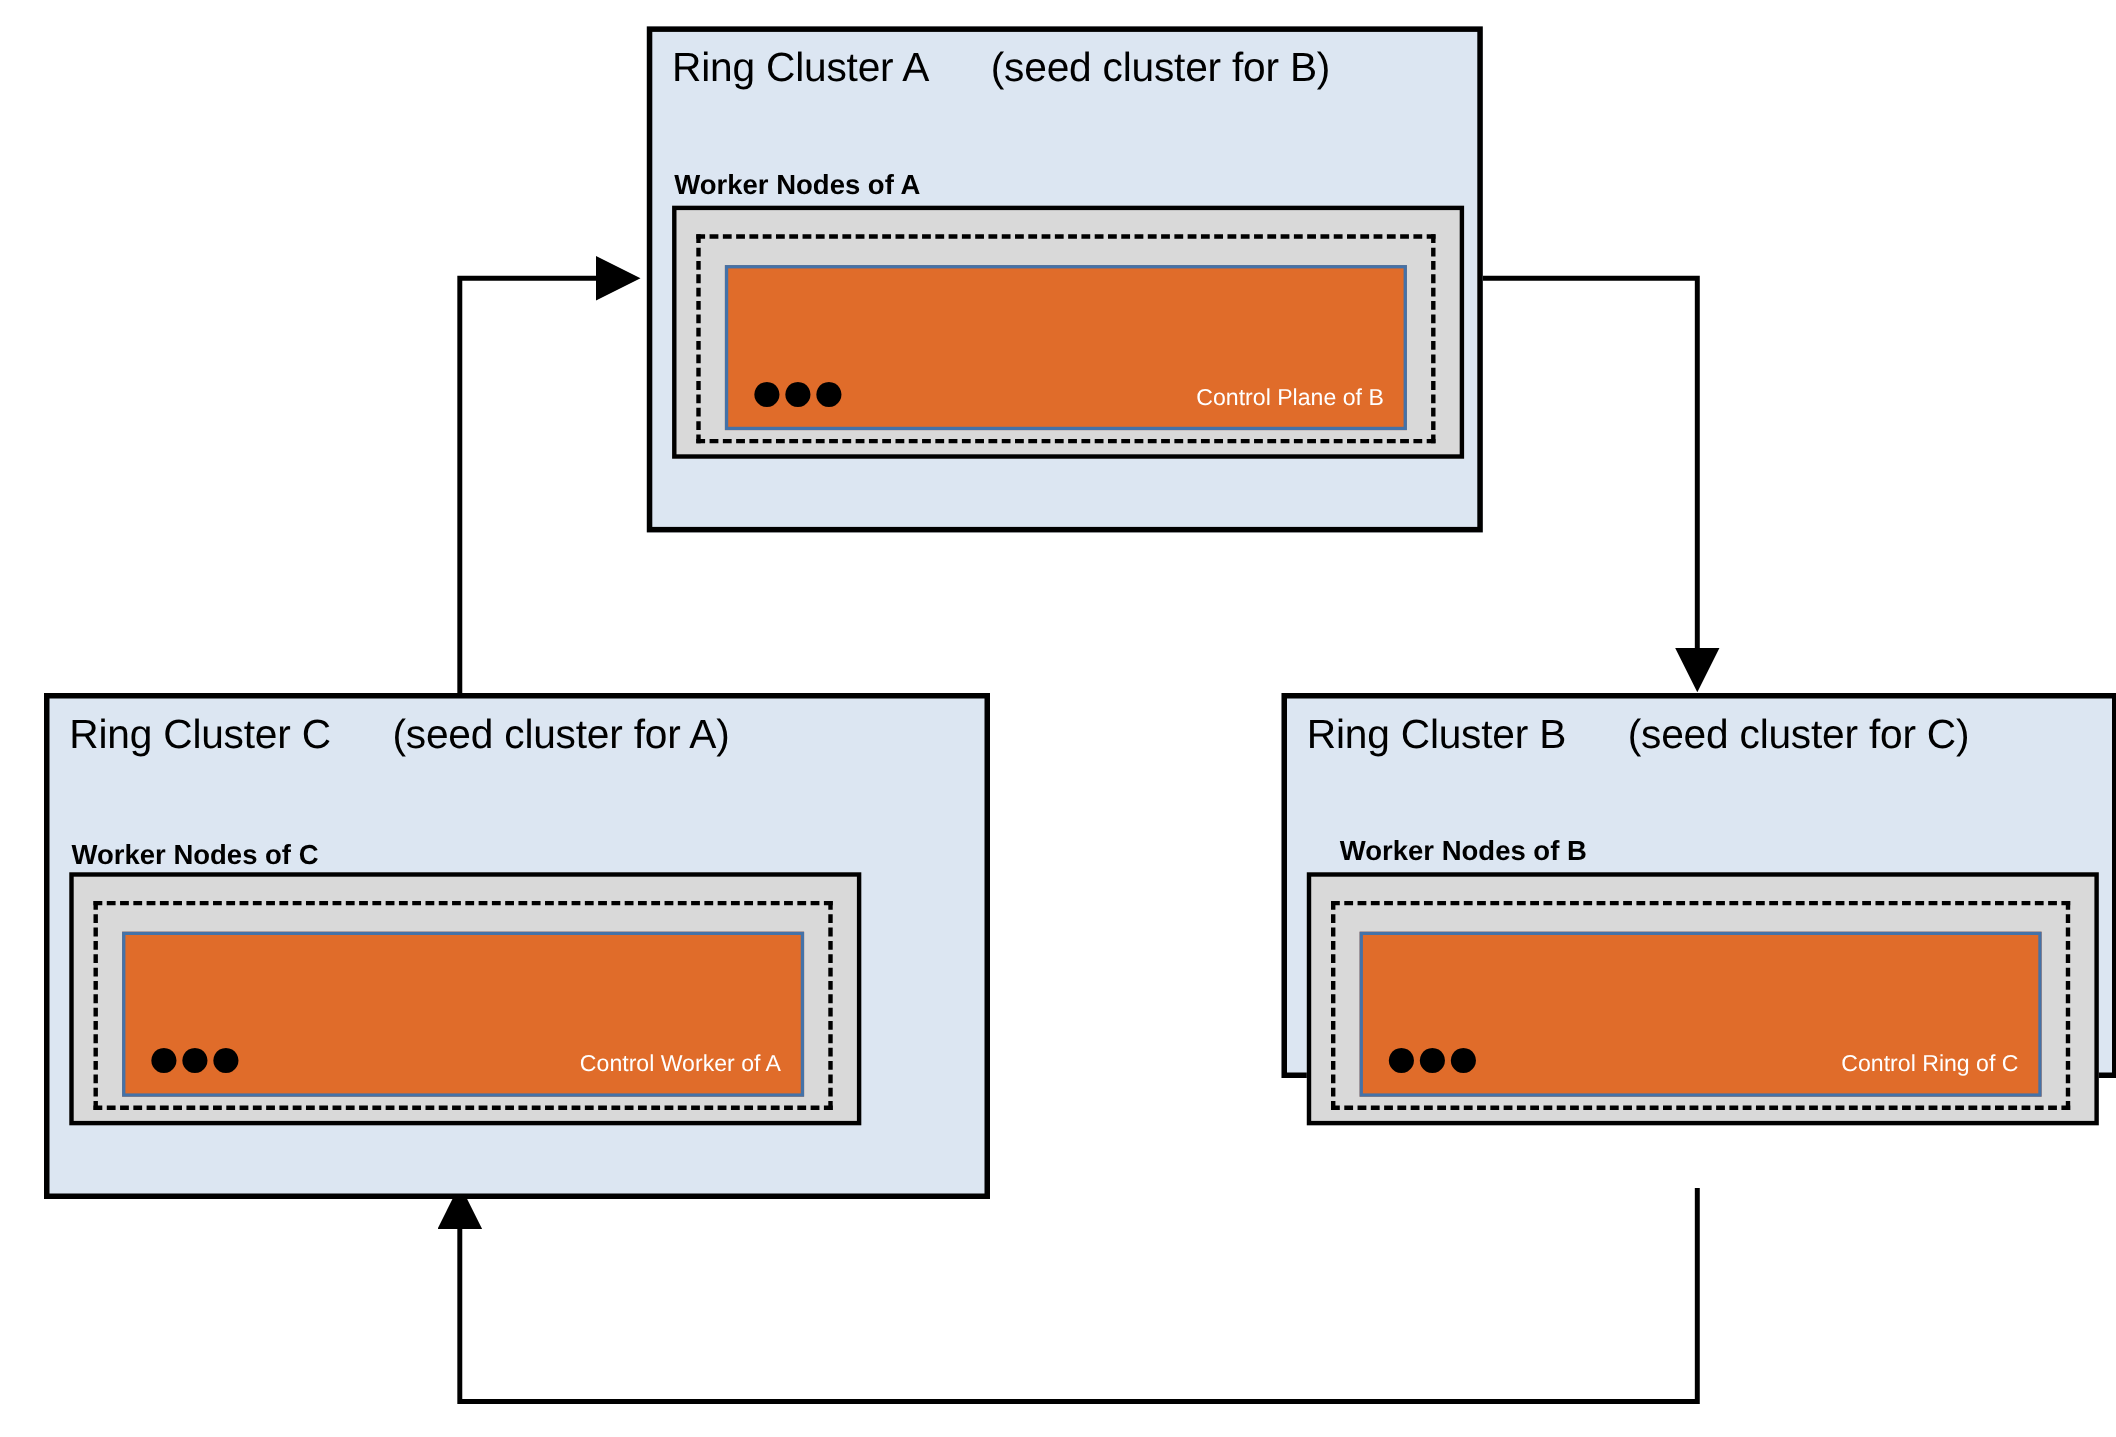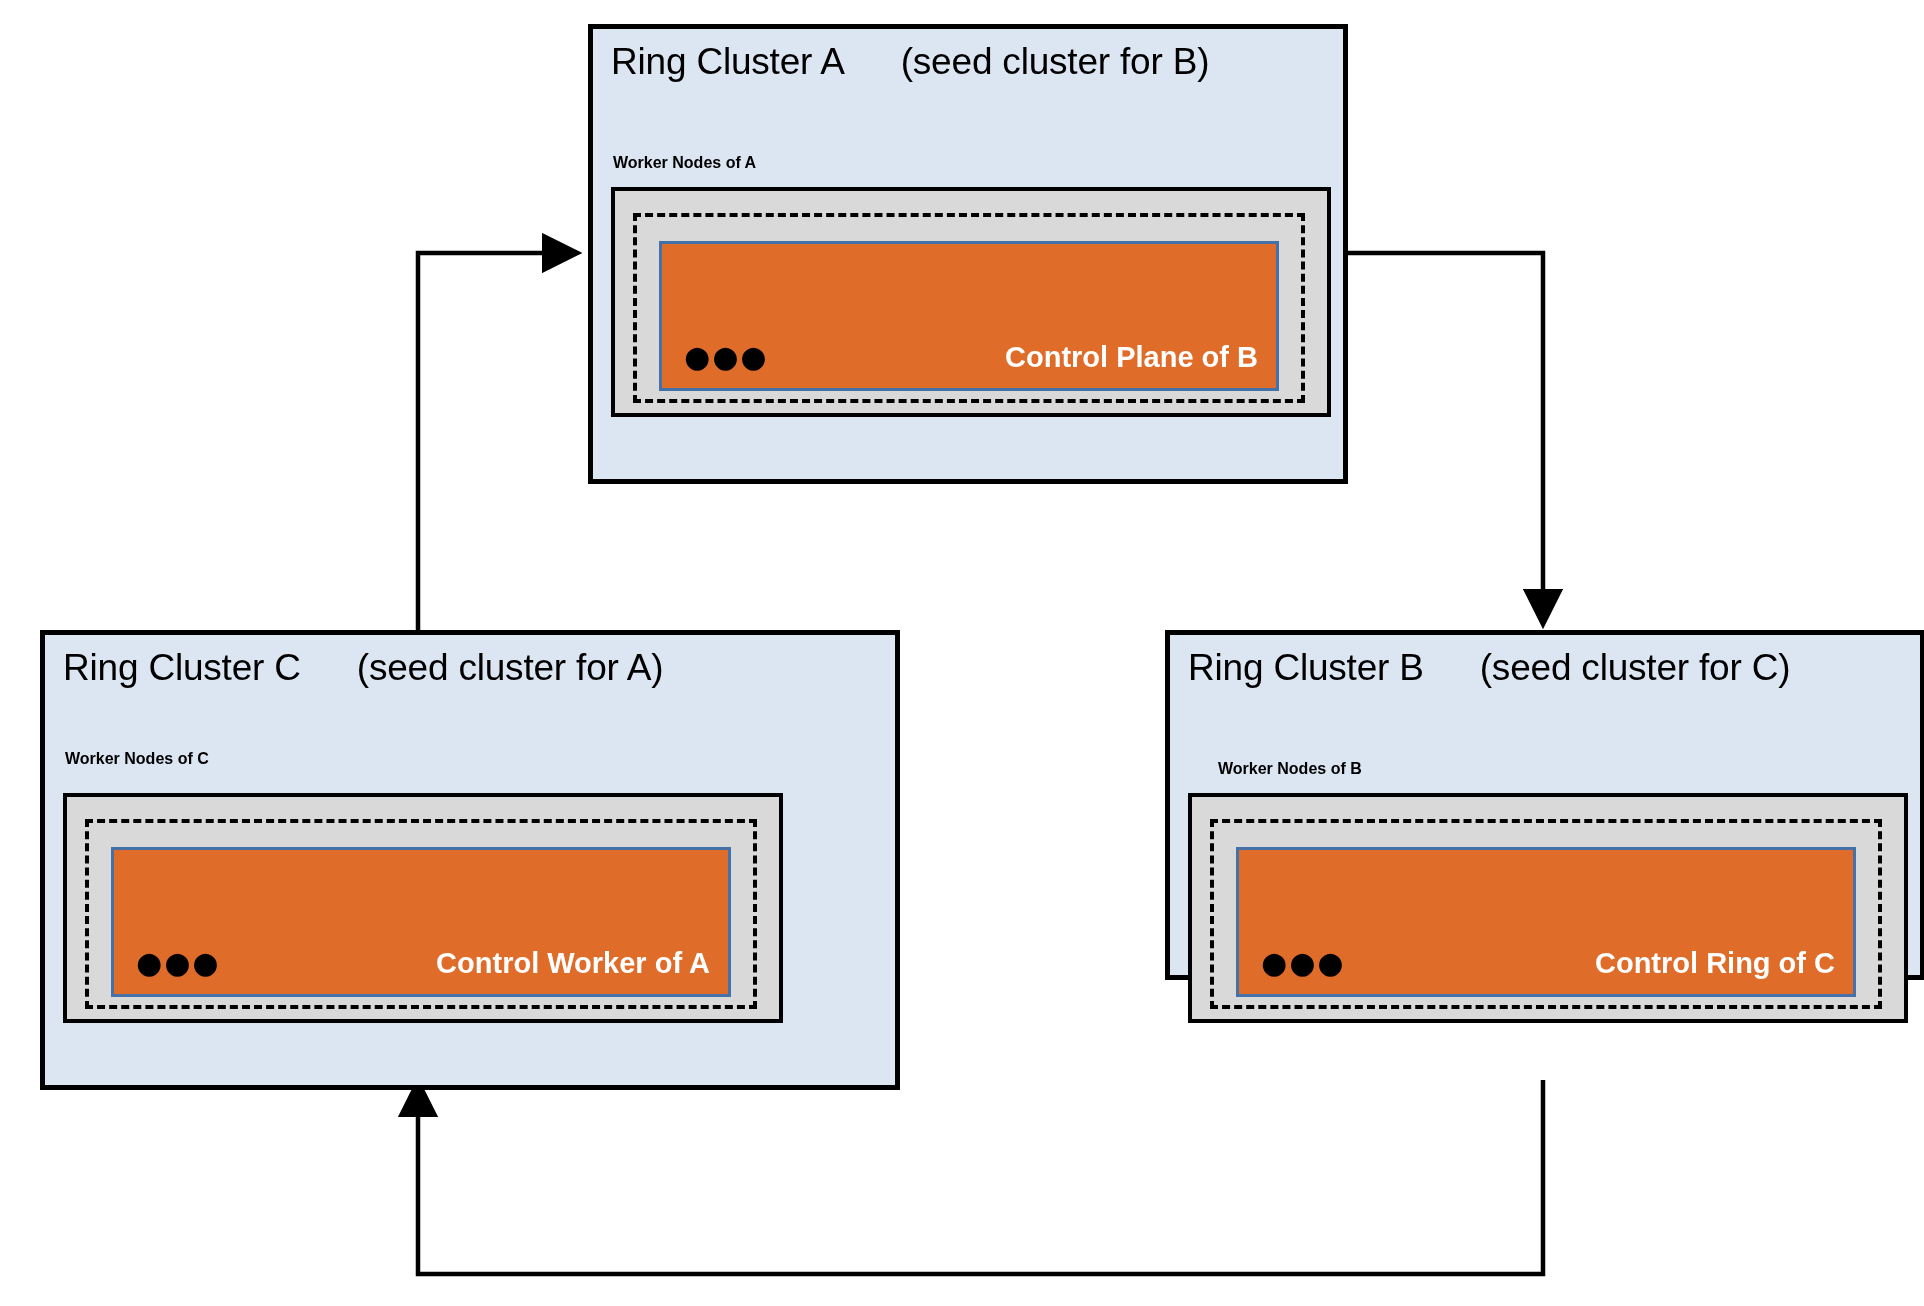--- a/index.html
+++ b/index.html
@@ -46,21 +46,21 @@
     white-space: nowrap;
     letter-spacing: -0.2px;
   }
   .cluster-title .seed {
     display: inline-block;
     margin-left: 56px;
   }
   .worker-label {
     position: absolute;
     left: 20px;
-    font-size: 16px;
+    font-size: 25px;
     font-weight: bold;
     color: #000000;
     white-space: nowrap;
   }
 
   
   .node-box {
     position: absolute;
     background: #d9d9d9;
     border: 4px solid #000000;
@@ -87,22 +87,22 @@
     font-size: 30px;
     line-height: 1;
     color: #000000;
     letter-spacing: 2px;
     font-family: "DejaVu Sans", sans-serif;
   }
   .cp-label {
     position: absolute;
     right: 18px;
     bottom: 14px;
-    font-size: 29px;
-    font-weight: bold;
+    font-size: 21px;
+    font-weight: normal;
     color: #ffffff;
     white-space: nowrap;
   }
 </style>
 </head>
 <body>
 
 <div id="canvas">
 
   <svg id="arrows" viewBox="0 0 1924 1306" width="1924" height="1306">
@@ -132,21 +132,21 @@
           <div class="cp-label">Control Plane of B</div>
         </div>
       </div>
     </div>
   </div>
 
   <div class="cluster" style="left:40px; top:630px; width:860px; height:460px;">
     <div class="cluster-title">
       <span>Ring Cluster C</span><span class="seed">(seed cluster for A)</span>
     </div>
-    <div class="worker-label" style="top:115px;">Worker Nodes of C</div>
+    <div class="worker-label" style="top:128px;">Worker Nodes of C</div>
 
     <div class="node-box" style="left:18px; top:158px; width:720px; height:230px;">
       <div class="dashed-box" style="left:18px; top:22px; width:672px; height:190px;">
         <div class="control-plane" style="left:22px; top:24px; width:620px; height:150px;">
           <div class="cp-dots">●●●</div>
           <div class="cp-label">Control Worker of A</div>
         </div>
       </div>
     </div>
   </div>

